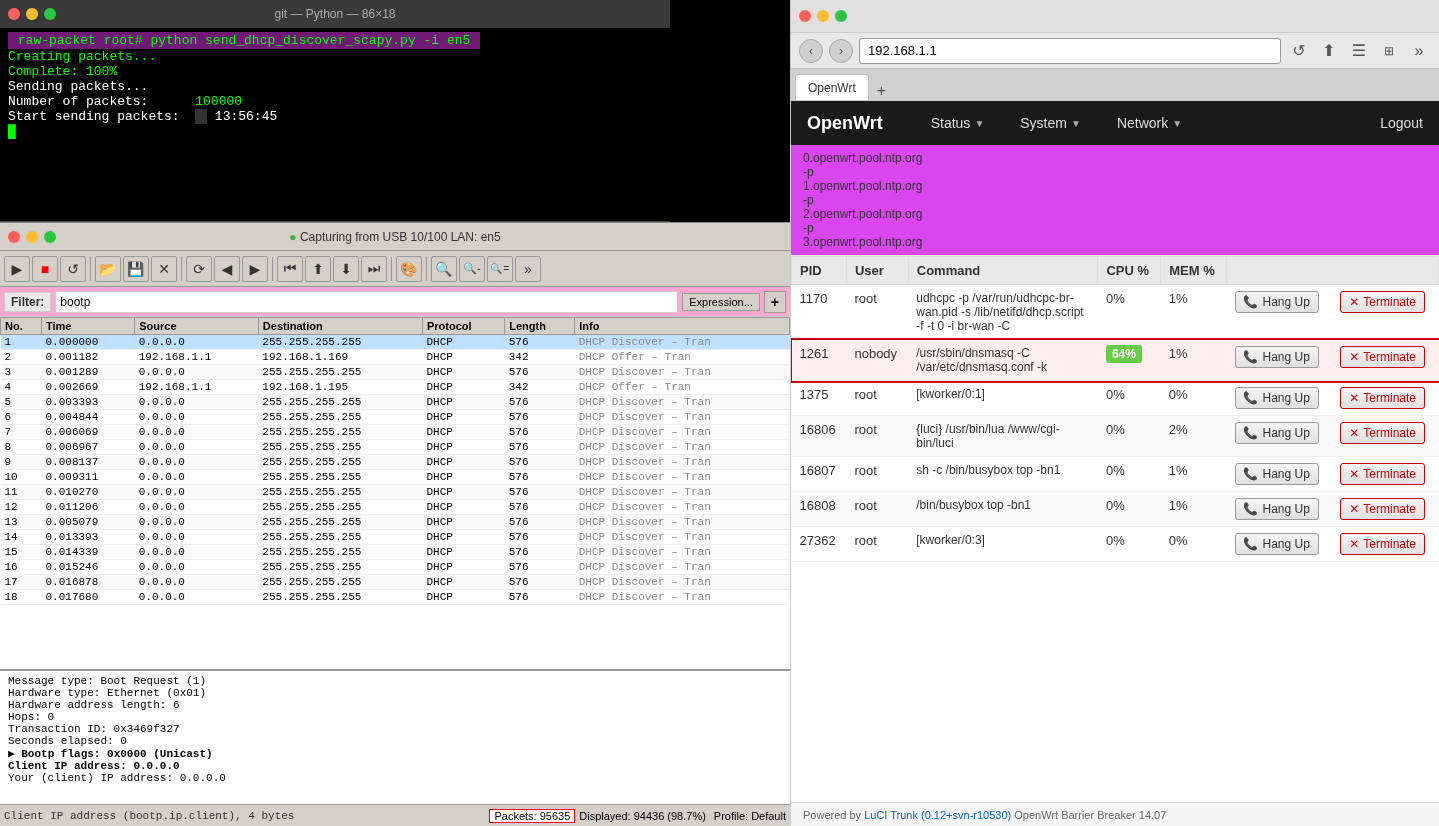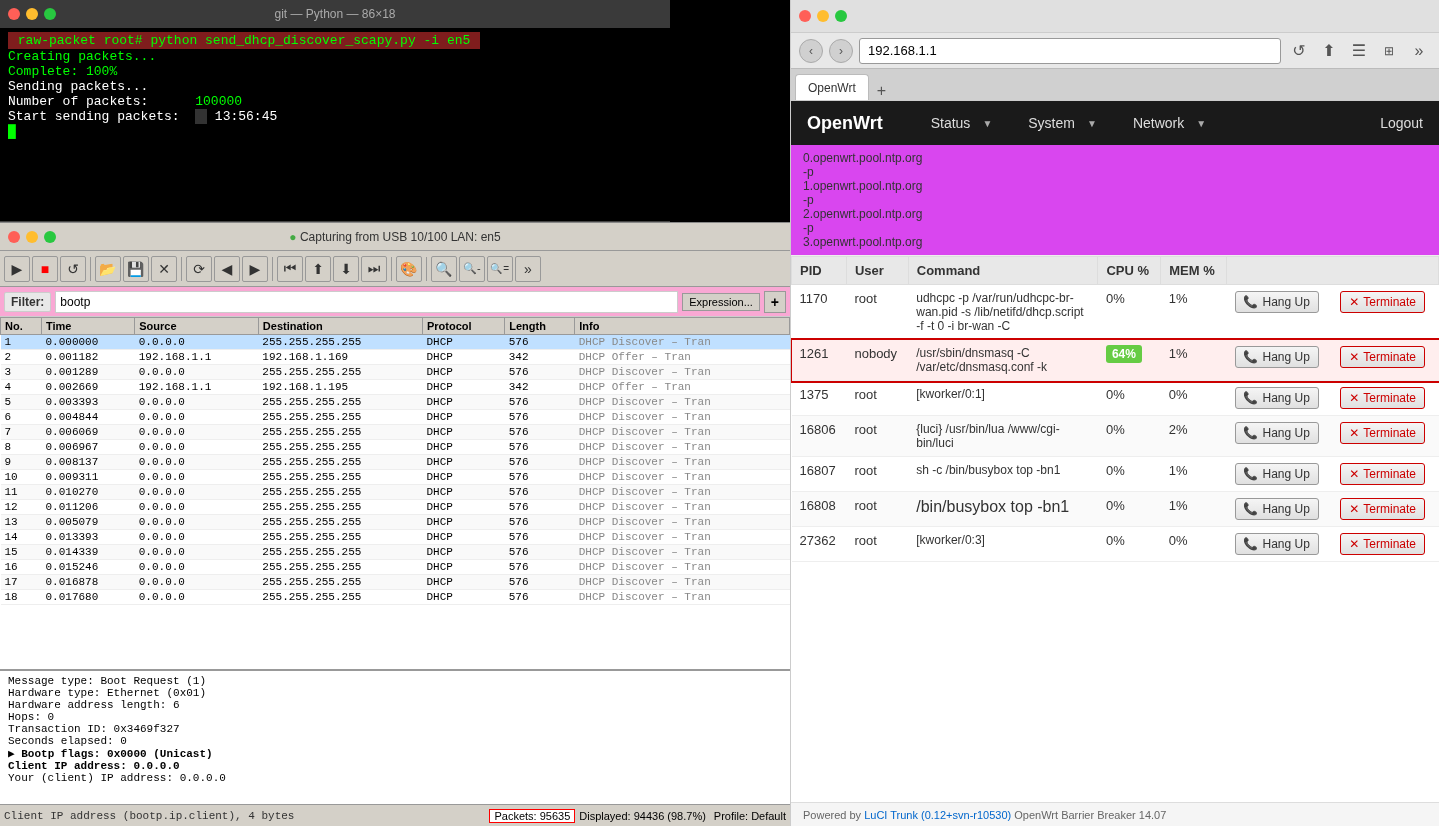--- a/index.html
+++ b/index.html
@@ -45,21 +45,21 @@
     .terminal-body {
       flex: 1;
       background: #000;
       padding: 4px 8px;
       font-family: 'Courier New', monospace;
       font-size: 13px;
       color: #fff;
       overflow: hidden;
     }
     .terminal-body .cmd-line {
-      background: #7f1d1d;
+      background: #701a75;
       color: #00ff00;
       padding: 1px 2px;
       display: inline-block;
     }
     .terminal-body .highlight { color: #00ff00; }
     .terminal-body .white { color: #fff; }
 
     
     .wireshark-window {
       flex: 1;
@@ -306,21 +306,21 @@
       font-size: 18px;
       font-weight: bold;
       margin-right: 20px;
     }
     .nav-item {
       color: #ddd;
       font-size: 14px;
       cursor: pointer;
       padding: 4px 8px;
       border-radius: 3px;
-      display: flex; align-items: center; gap: 12px;
+      display: flex; align-items: center; gap: 4px;
     }
     .nav-dropdown-arrow { font-size: 10px; color: #aaa; }
     .nav-logout { margin-left: auto; color: #ddd; font-size: 14px; cursor: pointer; }
 
     
     .process-table-container {
       flex: 1;
       overflow-y: auto;
       background: #fff;
     }
@@ -802,21 +802,21 @@
     <td>
       <button class="action-btn terminate-btn">
         <span style="color:#cc0000;">✕</span>
         <span>Terminate</span>
       </button>
     </td>
   </tr>
           <tr>
     <td>16808</td>
     <td>root</td>
-    <td style="max-width:180px; font-size:16px;margin-top:28px;">/bin/busybox top -bn1</td>
+    <td style="max-width:180px; font-size:12px;margin-top:28px;">/bin/busybox top -bn1</td>
     <td><span>0%</span></td>
     <td>1%</td>
     <td>
       <button class="action-btn hang-up-btn">
         <span>📞</span>
         <span>Hang Up</span>
       </button>
     </td>
     <td>
       <button class="action-btn terminate-btn">

